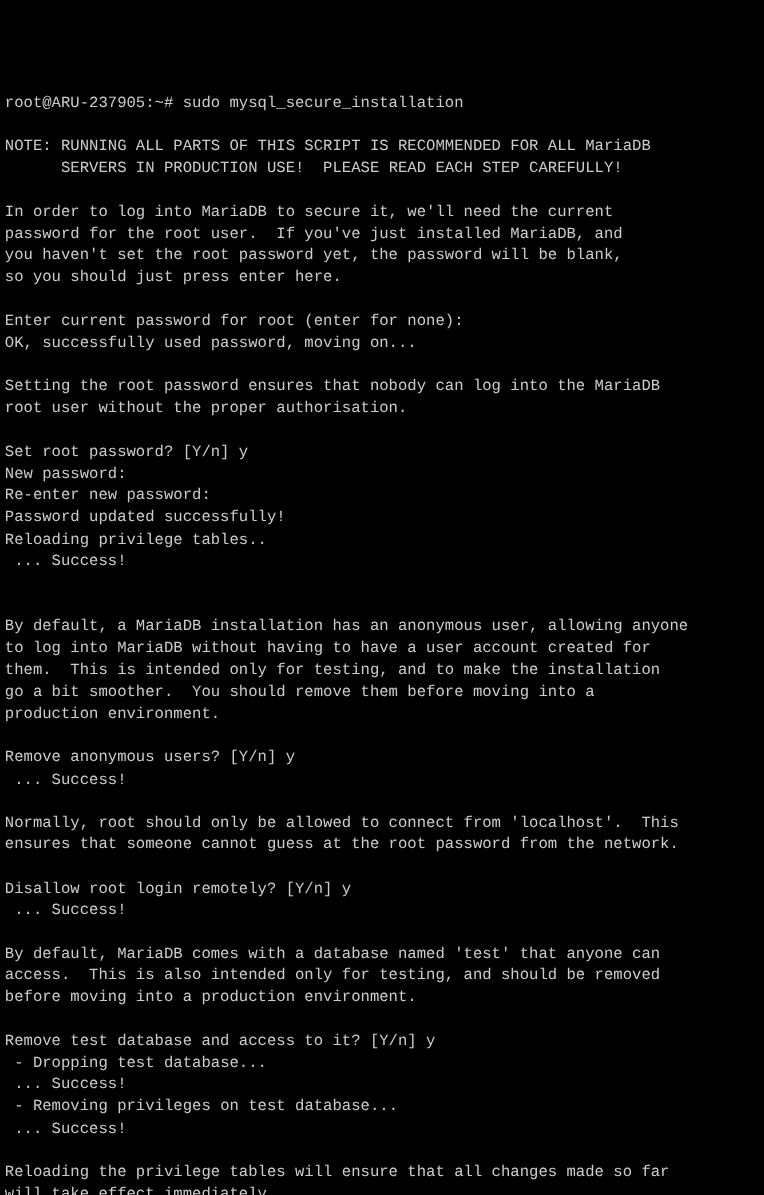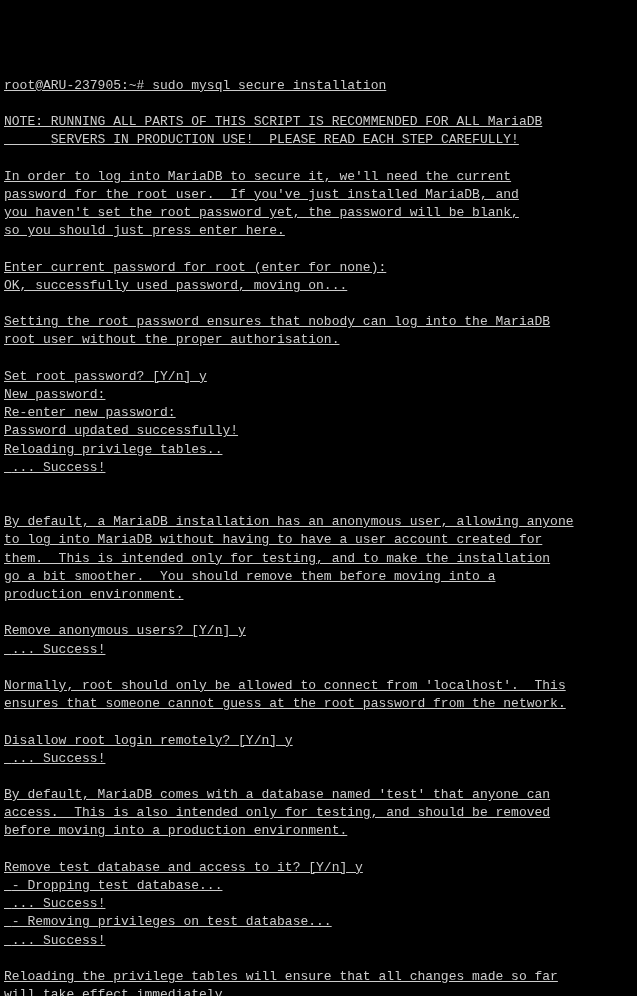--- a/index.html
+++ b/index.html
@@ -17,21 +17,20 @@
       width: 637px;
       height: 996px;
       white-space: pre-wrap;
     }
     .terminal-content {
       display: block;
     }
     .line {
       display: block;
       min-height: 1.4em;
-      text-decoration: underline;
     }
   </style>
 </head>
 <body>
 
 
 
 <div class="terminal-content"><span class="line">root@ARU-237905:~# sudo mysql_secure_installation</span><span class="line"></span><span class="line">NOTE: RUNNING ALL PARTS OF THIS SCRIPT IS RECOMMENDED FOR ALL MariaDB</span><span class="line">      SERVERS IN PRODUCTION USE!  PLEASE READ EACH STEP CAREFULLY!</span><span class="line"></span><span class="line">In order to log into MariaDB to secure it, we'll need the current</span><span class="line">password for the root user.  If you've just installed MariaDB, and</span><span class="line">you haven't set the root password yet, the password will be blank,</span><span class="line">so you should just press enter here.</span><span class="line"></span><span class="line">Enter current password for root (enter for none):</span><span class="line">OK, successfully used password, moving on...</span><span class="line"></span><span class="line">Setting the root password ensures that nobody can log into the MariaDB</span><span class="line">root user without the proper authorisation.</span><span class="line"></span><span class="line">Set root password? [Y/n] y</span><span class="line">New password:</span><span class="line">Re-enter new password:</span><span class="line">Password updated successfully!</span><span class="line">Reloading privilege tables..</span><span class="line"> ... Success!</span><span class="line"></span><span class="line"></span><span class="line">By default, a MariaDB installation has an anonymous user, allowing anyone</span><span class="line">to log into MariaDB without having to have a user account created for</span><span class="line">them.  This is intended only for testing, and to make the installation</span><span class="line">go a bit smoother.  You should remove them before moving into a</span><span class="line">production environment.</span><span class="line"></span><span class="line">Remove anonymous users? [Y/n] y</span><span class="line"> ... Success!</span><span class="line"></span><span class="line">Normally, root should only be allowed to connect from 'localhost'.  This</span><span class="line">ensures that someone cannot guess at the root password from the network.</span><span class="line"></span><span class="line">Disallow root login remotely? [Y/n] y</span><span class="line"> ... Success!</span><span class="line"></span><span class="line">By default, MariaDB comes with a database named 'test' that anyone can</span><span class="line">access.  This is also intended only for testing, and should be removed</span><span class="line">before moving into a production environment.</span><span class="line"></span><span class="line">Remove test database and access to it? [Y/n] y</span><span class="line"> - Dropping test database...</span><span class="line"> ... Success!</span><span class="line"> - Removing privileges on test database...</span><span class="line"> ... Success!</span><span class="line"></span><span class="line">Reloading the privilege tables will ensure that all changes made so far</span><span class="line">will take effect immediately.</span></div>
 
 

